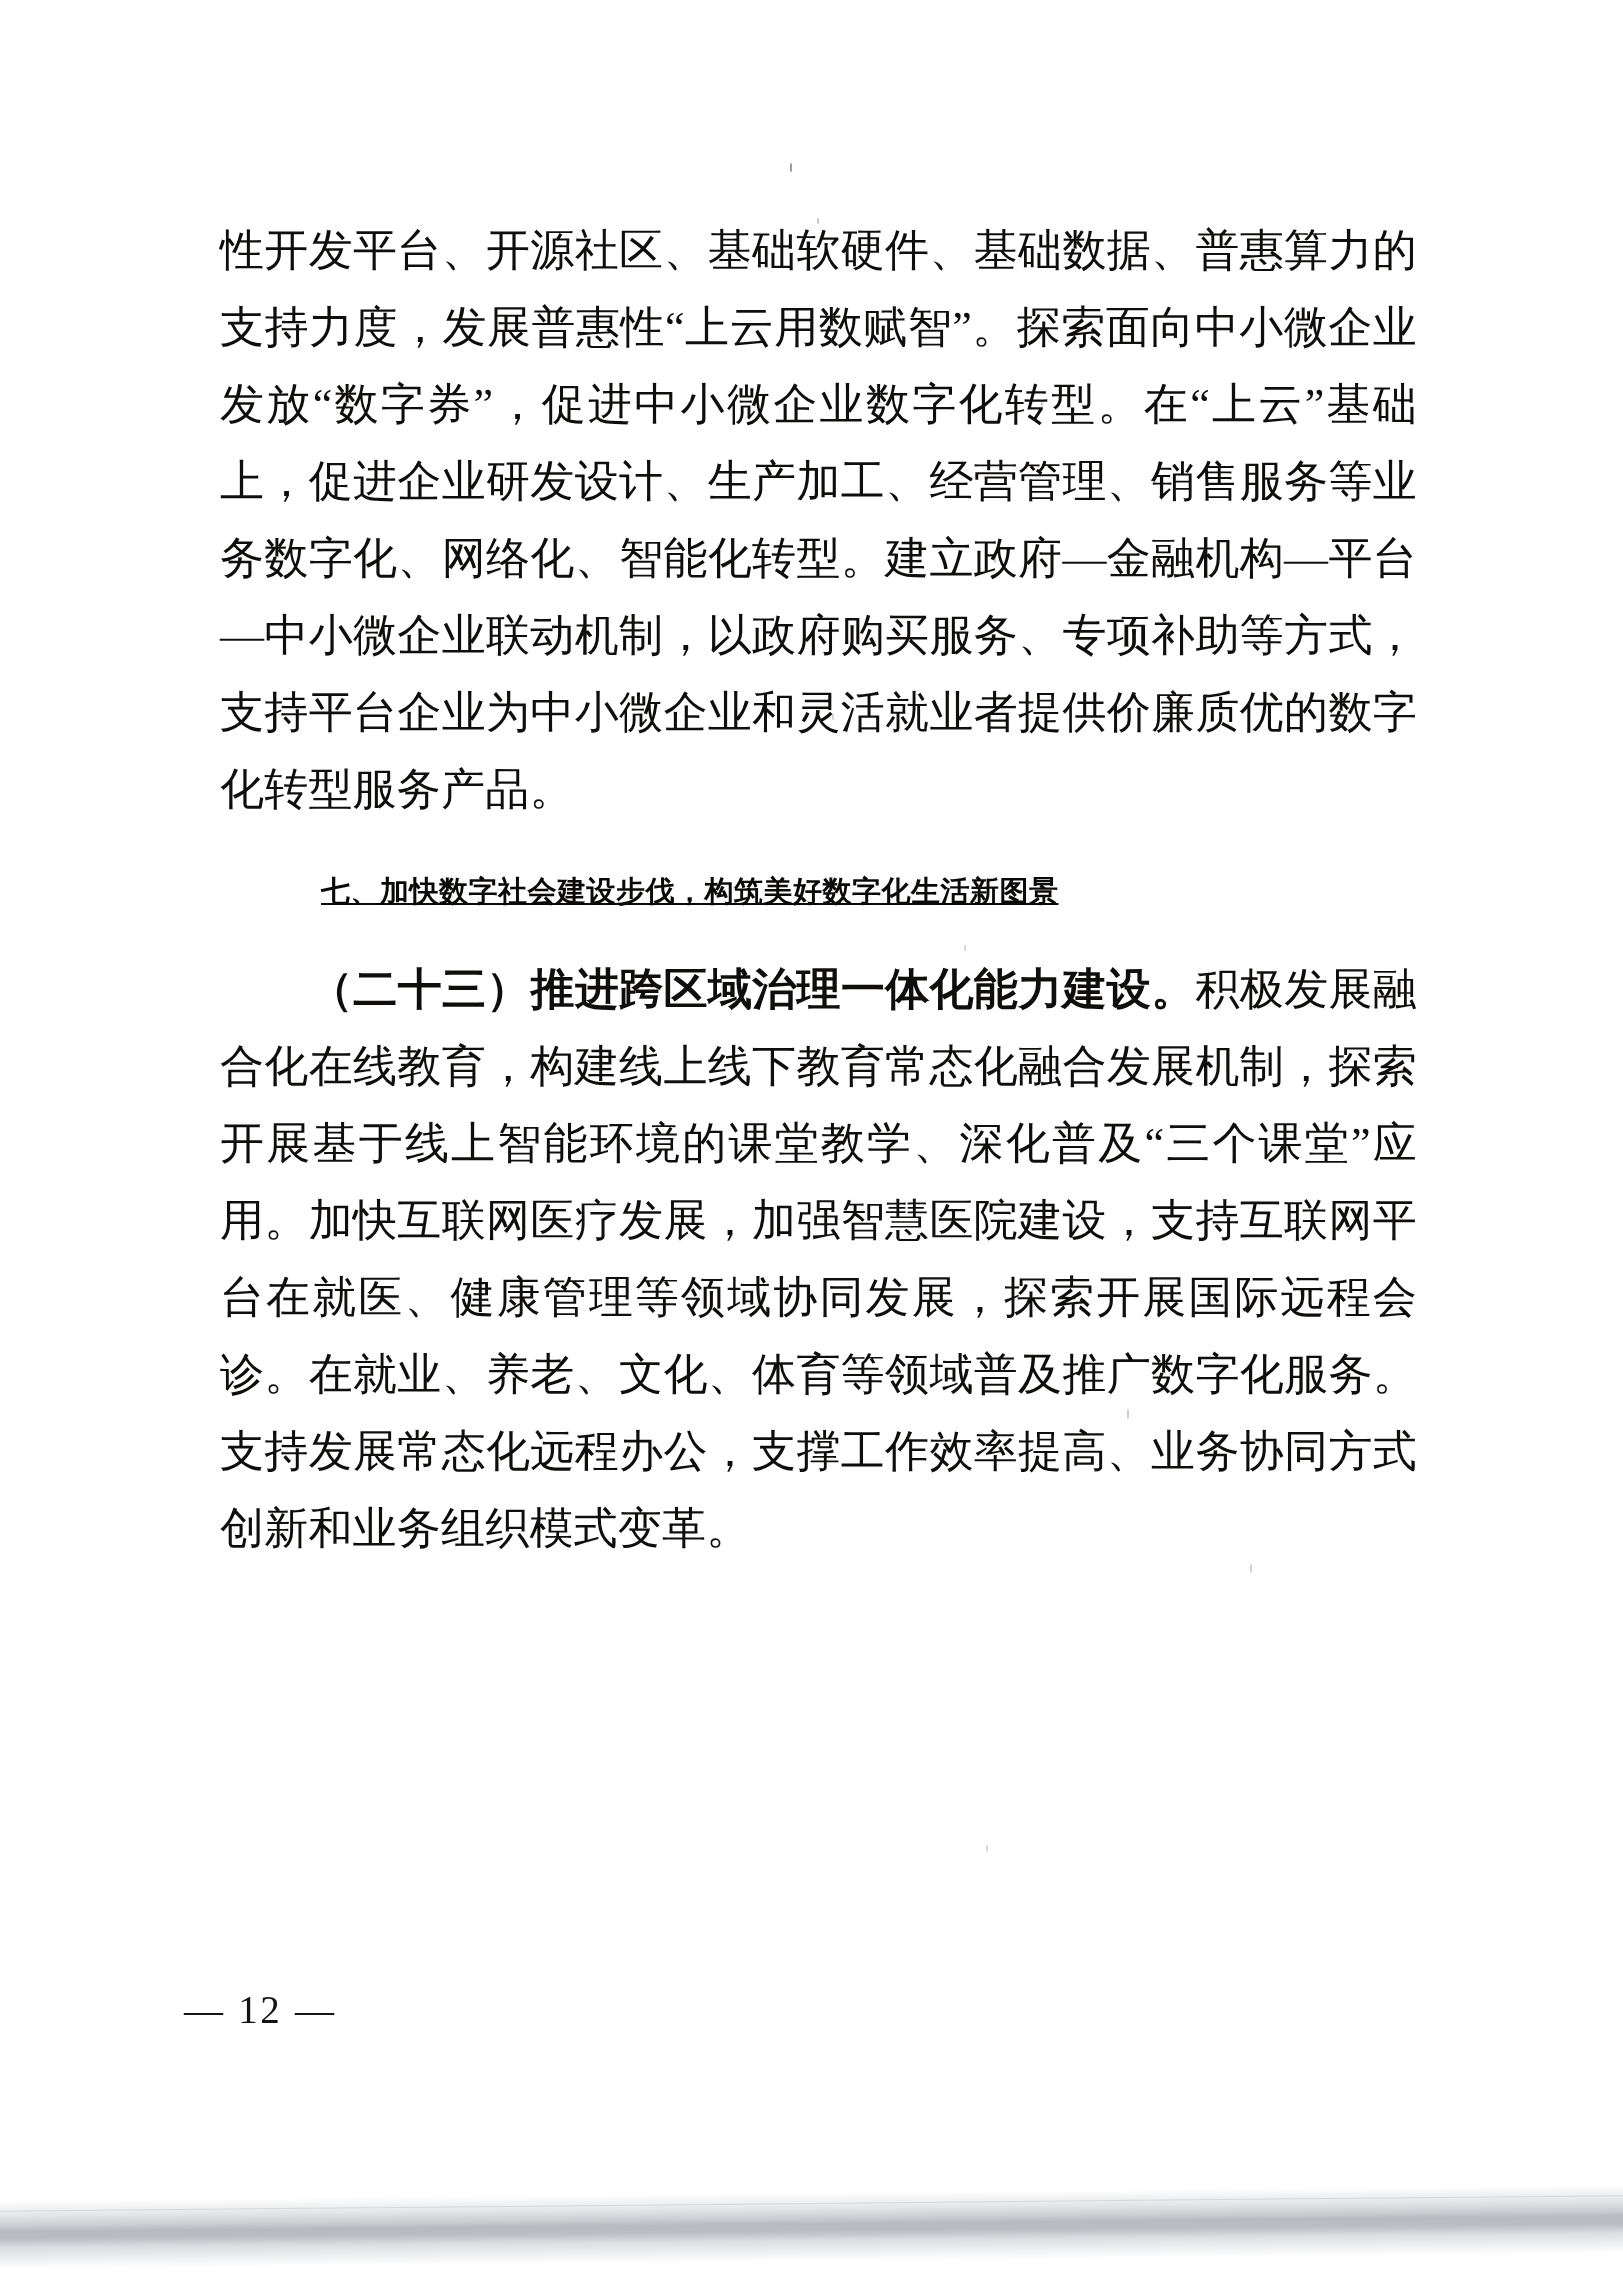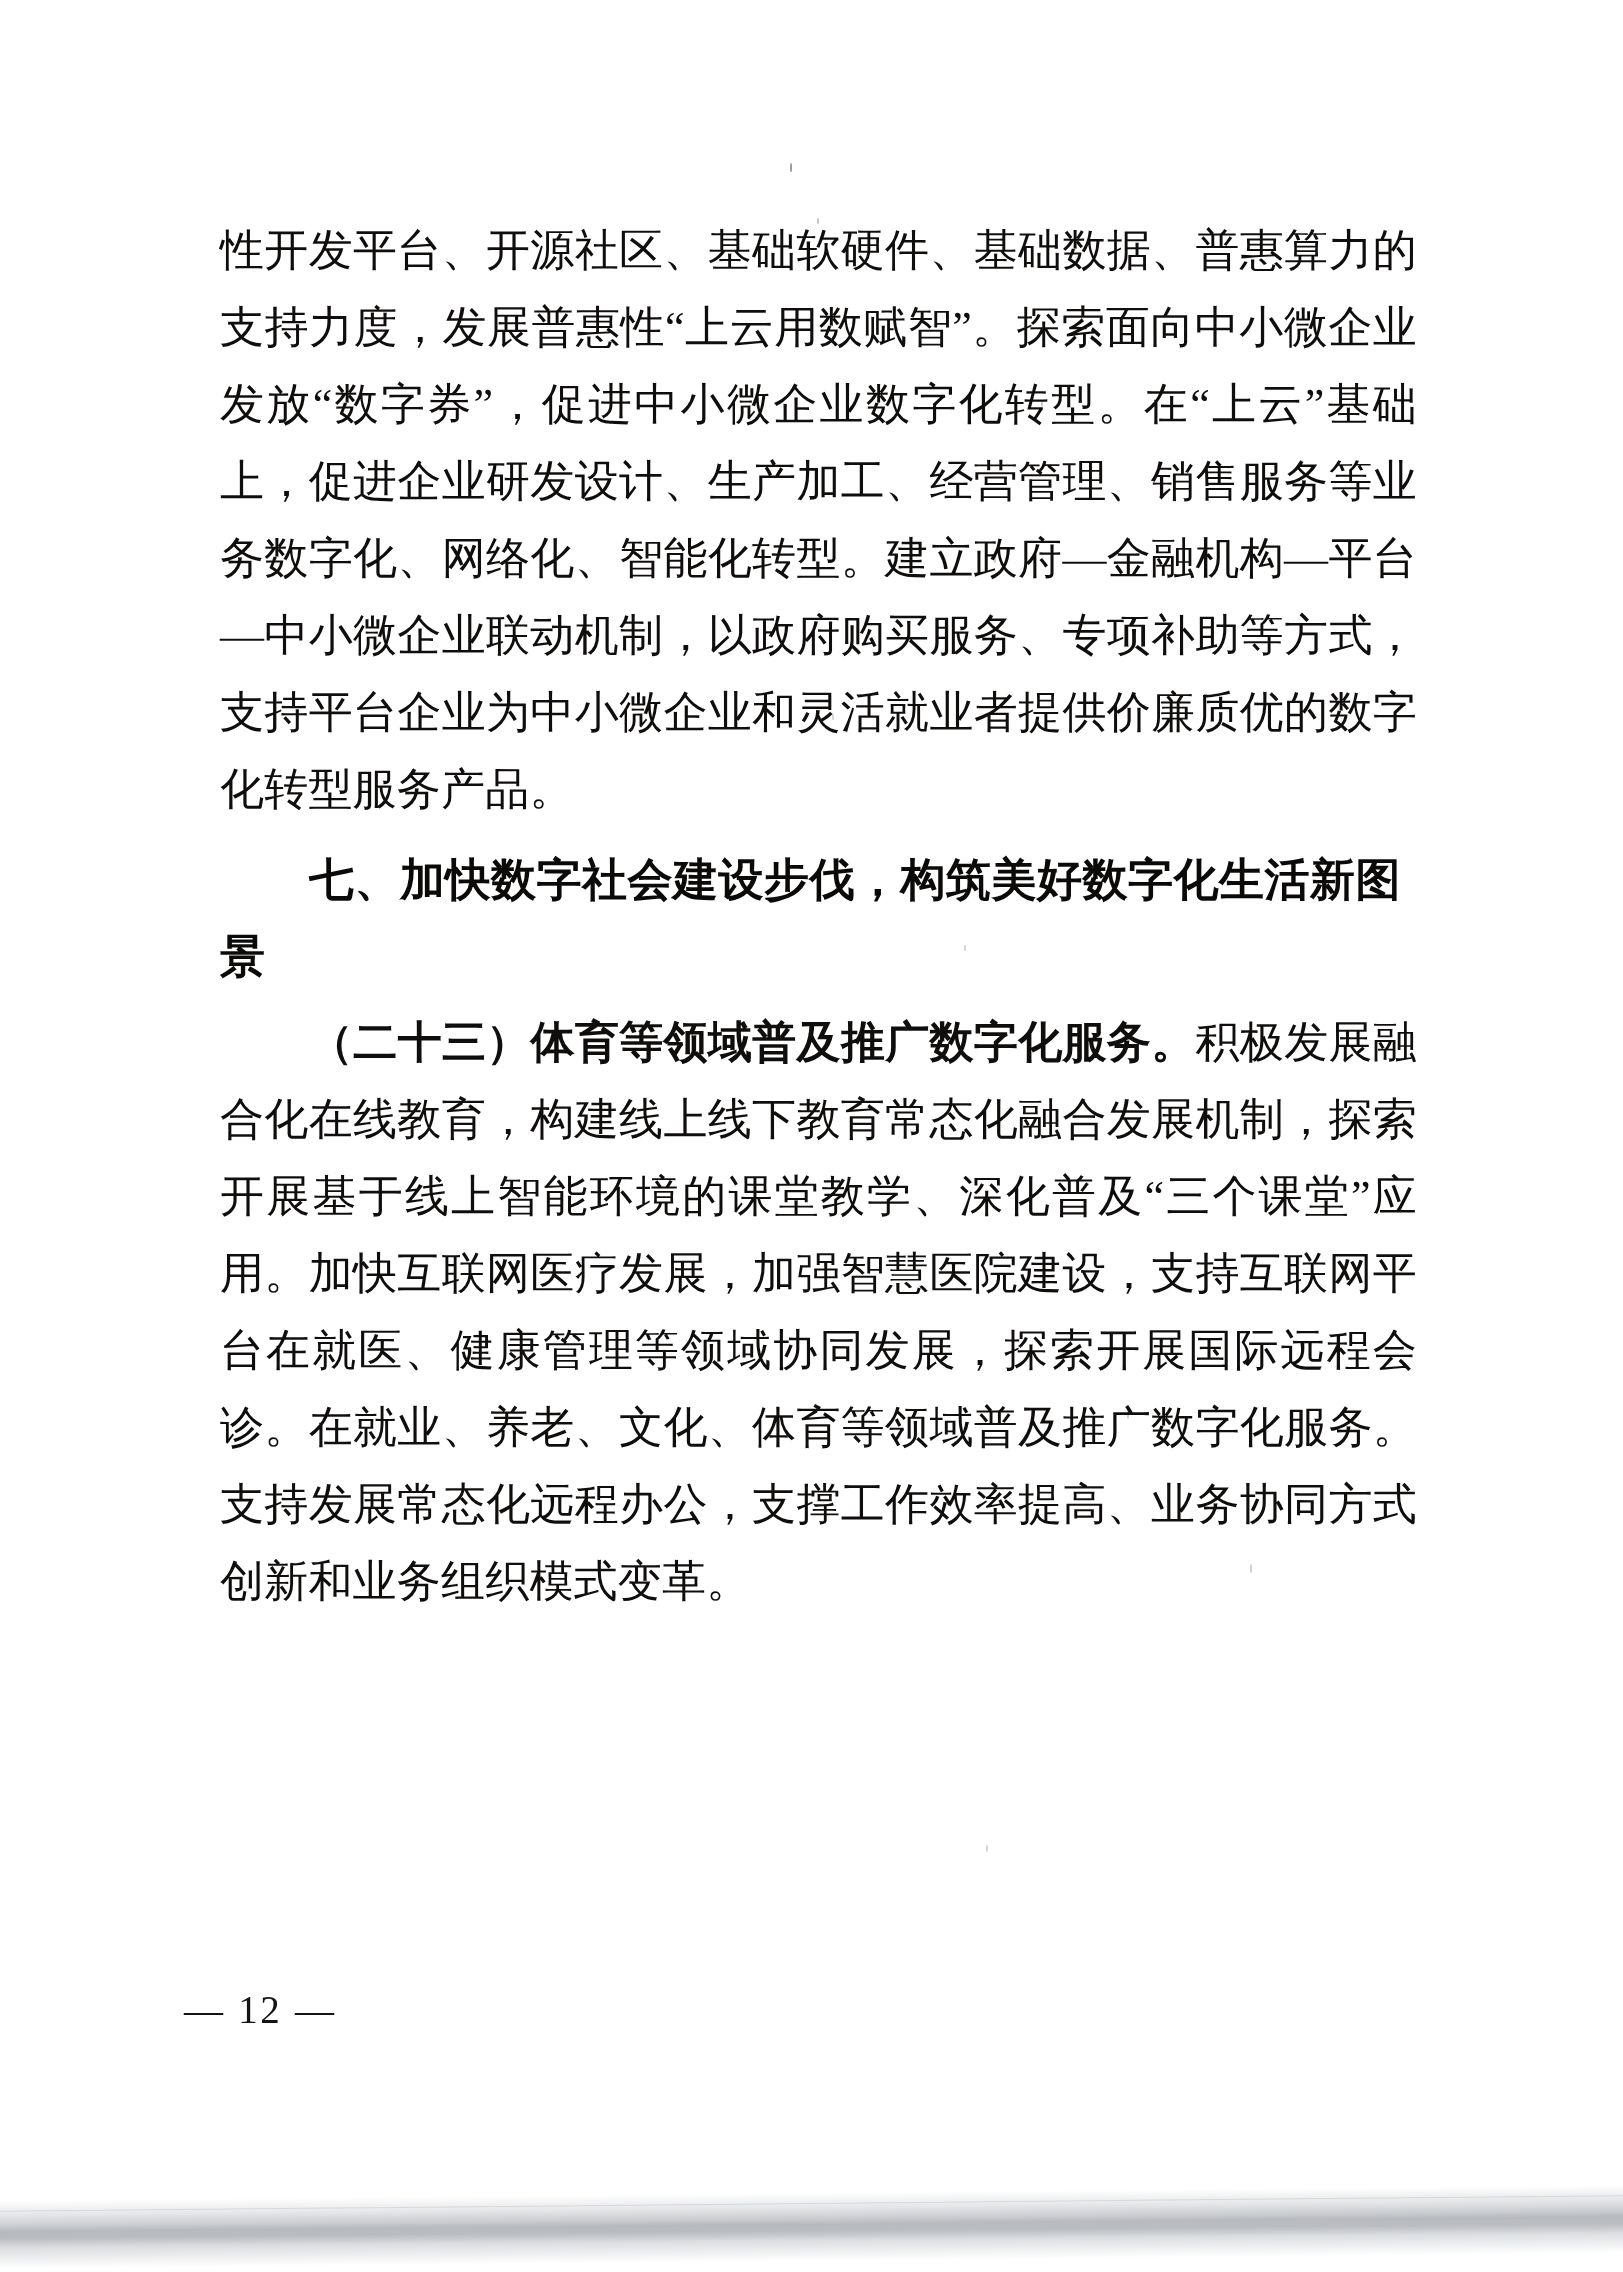--- a/index.html
+++ b/index.html
@@ -49,29 +49,30 @@
     text-justify: inter-character;
     letter-spacing: 0.2px;
     font-weight: 400;
     text-rendering: geometricPrecision;
   }
   .para.cont { text-indent: 0; }
   .para.indent { text-indent: 89px; }
   .para .run-em { font-weight: 700; }
 
   .heading {
-    margin: 0;
+    margin: 12px;
     padding: 12.7px 0 9px 0;
     color: #0b0a09;
-    font-size: 45px;
+    font-size: 29px;
     line-height: 77px;
     font-weight: 700;
     text-indent: 89px;
     letter-spacing: 0.5px;
     font-family: "Liberation Sans", "DejaVu Sans", sans-serif;
+    text-decoration: underline;
   }
 
   .spacer-sm { height: 11.8px; }
 
   
   .folio {
     position: absolute;
     left: 184px;
     top: 1987px;
     width: 282px;
@@ -140,21 +141,21 @@
   <span class="speck s7"></span>
   <span class="speck s8"></span>
   <span class="speck s9"></span>
 
   <div class="body-block">
 
     <p class="para cont">性开发平台、开源社区、基础软硬件、基础数据、普惠算力的支持力度，发展普惠性“上云用数赋智”。探索面向中小微企业发放“数字券”，促进中小微企业数字化转型。在“上云”基础上，促进企业研发设计、生产加工、经营管理、销售服务等业务数字化、网络化、智能化转型。建立政府—金融机构—平台—中小微企业联动机制，以政府购买服务、专项补助等方式，支持平台企业为中小微企业和灵活就业者提供价廉质优的数字化转型服务产品。</p>
 
     <h2 class="heading">七、加快数字社会建设步伐，构筑美好数字化生活新图景</h2>
 
-    <p class="para indent"><span class="run-em">（二十三）体育等领域普及推广数字化服务。</span><span>积极发展融合化在线教育，构建线上线下教育常态化融合发展机制，探索开展基于线上智能环境的课堂教学、深化普及“三个课堂”应用。加快互联网医疗发展，加强智慧医院建设，支持互联网平台在就医、健康管理等领域协同发展，探索开展国际远程会诊。在就业、养老、文化、体育等领域普及推广数字化服务。支持发展常态化远程办公，支撑工作效率提高、业务协同方式创新和业务组织模式变革。</span></p>
+    <p class="para indent"><span class="run-em">（二十三）推进跨区域治理一体化能力建设。</span><span>积极发展融合化在线教育，构建线上线下教育常态化融合发展机制，探索开展基于线上智能环境的课堂教学、深化普及“三个课堂”应用。加快互联网医疗发展，加强智慧医院建设，支持互联网平台在就医、健康管理等领域协同发展，探索开展国际远程会诊。在就业、养老、文化、体育等领域普及推广数字化服务。支持发展常态化远程办公，支撑工作效率提高、业务协同方式创新和业务组织模式变革。</span></p>
 
     <div class="spacer-sm"></div>
 
 
   </div>
 
   <div class="folio">— 12 —</div>
 
   <div class="edge-shadow">
     <div class="hair"></div>

